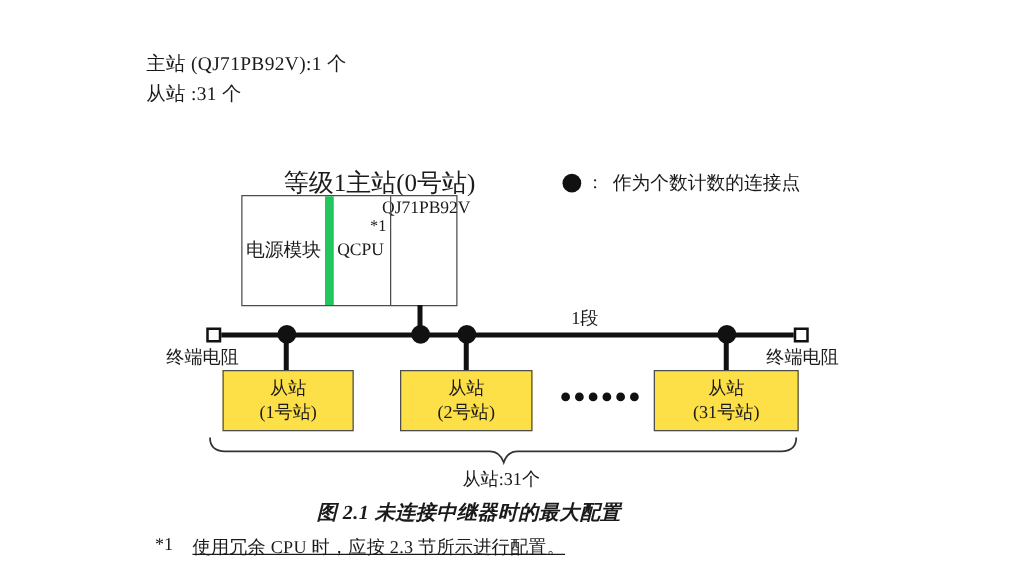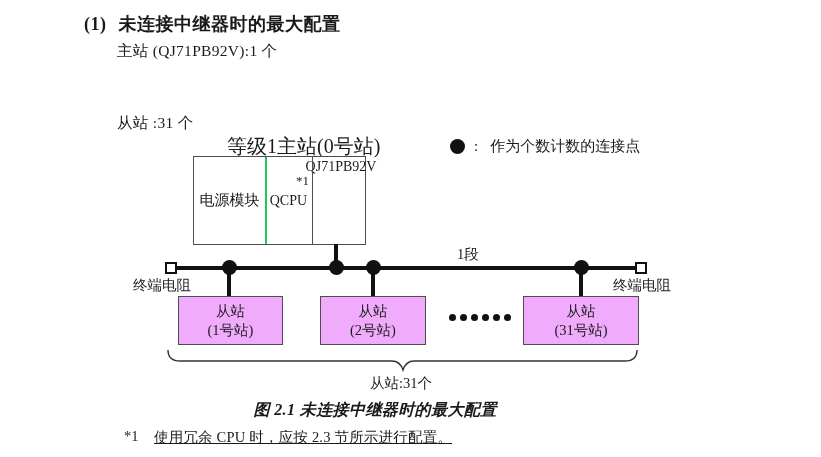--- a/index.html
+++ b/index.html
@@ -10,54 +10,51 @@
   .abs{position:absolute;white-space:nowrap;}
   .heading{left:84px;top:12px;font-size:18px;font-weight:bold;letter-spacing:.5px;}
   .heading .num{margin-right:12px;}
   .bodyline{left:117px;font-size:15.5px;letter-spacing:.3px;}
   .master-label{left:195px;top:133px;font-size:20px;margin-left:32px;}
   .master-box{
     left:193px;top:156px;width:173px;height:89px;border:1px solid #4d4d4d;
     display:flex;box-sizing:border-box;background:#fff;
   }
   .mcell{box-sizing:border-box;display:flex;align-items:center;}
-  .mcell1{width:74px;justify-content:center;font-size:15px;border-right:2px solid #22c55e;}
+  .mcell1{width:74px;justify-content:center;font-size:15px;border-right:7px solid #22c55e;}
   .mcell2{width:47px;position:relative;justify-content:flex-start;padding-left:3px;font-size:14px;border-right:1px solid #4d4d4d;}
   .mcell2 .note{position:absolute;top:16px;right:3px;font-size:13px;}
   .mcell3{width:52px;flex-direction:row;align-items:flex-start;justify-content:center;padding-left:4px;font-size:14px;line-height:19px;}
   .legend{left:450px;top:137px;display:flex;align-items:center;font-size:15px;}
   .legend .dot{width:15px;height:15px;border-radius:50%;background:#111;margin-right:9px;}
   .legend .colon{margin-right:12px;}
   .busline{left:171px;top:266px;width:470px;height:4px;background:#111;}
   .termsq{width:12px;height:12px;box-sizing:border-box;background:#fff;border:2px solid #111;top:262px;}
   .vline{width:4px;background:#111;}
   .cpoint{width:15px;height:15px;border-radius:50%;background:#111;top:260px;}
   .dlabel{font-size:14.5px;}
   .slave-box{
-    top:296px;height:49px;border:1px solid #4d4d4d;box-sizing:border-box;background:#f0abfc;
+    top:296px;height:49px;border:1px solid #4d4d4d;box-sizing:border-box;background:#fde047;
     display:flex;flex-direction:column;align-items:center;justify-content:center;
     font-size:14.5px;line-height:19px;text-align:center;
   }
   .dots{left:449px;top:314px;display:flex;gap:4px;align-items:center;}
   .dots i{display:block;width:7px;height:7px;border-radius:50%;background:#111;}
   .brace-label{left:401px;top:374px;transform:translateX(-50%);font-size:14.5px;text-align:right;}
   .caption{left:375px;top:400px;transform:translateX(-50%);font-size:16px;font-weight:bold;letter-spacing:.4px;font-style:italic;}
   .footnote-marker{left:124px;top:428px;font-size:14.5px;}
   .footnote-text{left:154px;top:428px;font-size:14.5px;letter-spacing:.2px;text-decoration:underline;}
 </style>
 </head>
 <body>
 
 <div class="page">
 
-  <div class="abs heading">
-    <span class="num">(1)</span><span>未连接中继器时的最大配置</span>
-  </div>
   <div class="abs bodyline" style="top:41px;">主站 (QJ71PB92V):1 个</div>
-  <div class="abs bodyline" style="top:65px;margin-top:48px;">从站 :31 个</div>
+  <div class="abs bodyline" style="top:65px;">从站 :31 个</div>
 
   <div class="abs master-label">等级1主站(0号站)</div>
   <div class="abs master-box">
     <div class="mcell mcell1">电源模块</div>
     <div class="mcell mcell2">
       <span class="note">*1</span>
       <span>QCPU</span>
     </div>
     <div class="mcell mcell3">
       <span>QJ71</span>

